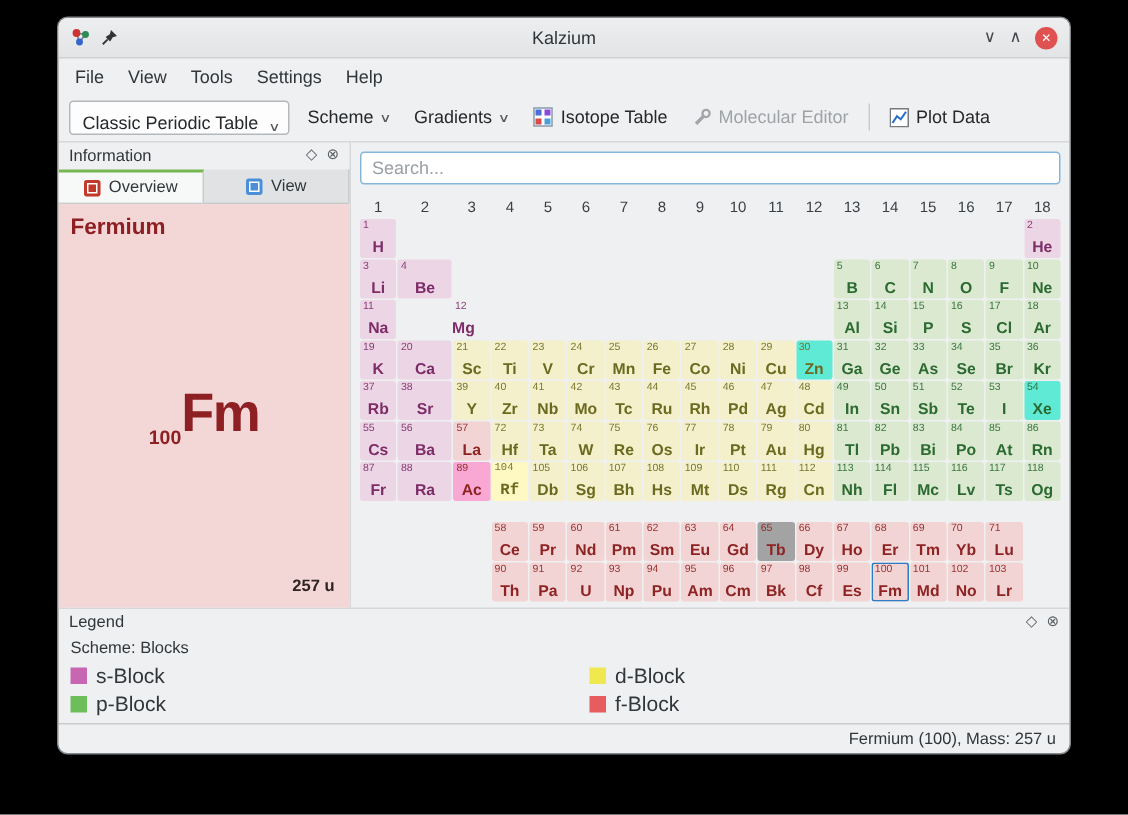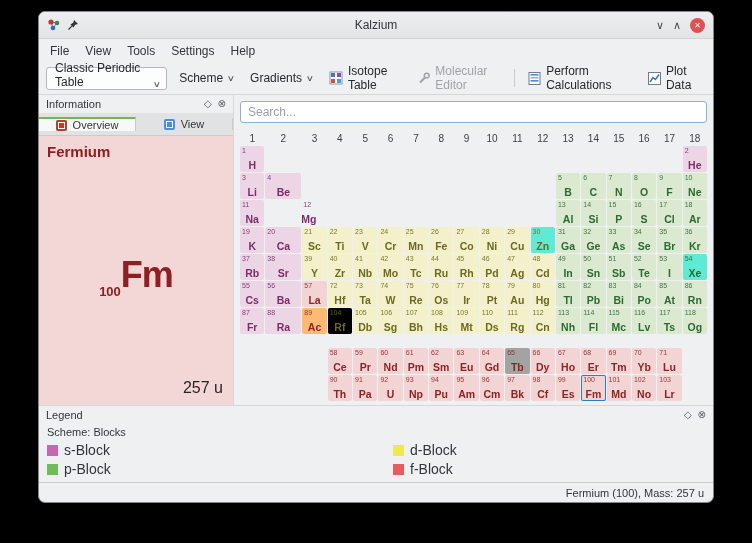--- a/index.html
+++ b/index.html
@@ -48,32 +48,32 @@
   .tool-btn{display:flex;align-items:center;gap:5px;font-size:12px;color:#26292c;padding:3px 4px;}
   .tool-btn.disabled{color:#9fa3a7;}
   .tb-sep{width:1px;height:18px;background:#c9cbcd;margin:0 1px;}
   .tb-icon{display:inline-flex;align-items:center;}
   
   .main{flex:1;display:flex;min-height:0;}
   .left-dock{width:194px;flex:0 0 auto;display:flex;flex-direction:column;border-right:1px solid #d5d7d9;}
   .dock-header{height:18px;display:flex;align-items:center;padding:0 7px;font-size:11px;color:#31363b;flex:0 0 auto;}
   .dock-header .grow{flex:1;}
   .dock-btn{font-size:10px;color:#5b6065;margin-left:6px;line-height:1;}
-  .tabbar{display:flex;height:22px;background:#e0e2e4;border-bottom:1px solid #c9cbcd;flex:0 0 auto;align-items:center;}
+  .tabbar{display:flex;height:22px;background:#e0e2e4;border-bottom:1px solid #c9cbcd;flex:0 0 auto;}
   .tab{flex:1;display:flex;align-items:center;justify-content:center;gap:6px;font-size:11px;color:#31363b;border-right:1px solid #c9cbcd;}
   .tab.active{background:#f7f8f8;border-top:2px solid #77b753;}
   .tab-icon{width:11px;height:11px;border-radius:2px;display:inline-block;}
   .tab-icon.red{background:#c0392b;box-shadow:inset 0 0 0 2px #c0392b,inset 0 0 0 3px #fff;}
   .tab-icon.blue{background:#4a90d9;box-shadow:inset 0 0 0 2px #4a90d9,inset 0 0 0 3px #fff;}
   .info-content{flex:1;background:#f3d7d7;position:relative;}
   .element-name{position:absolute;top:7px;left:8px;font-size:15px;font-weight:bold;color:#8e1f22;}
   .big-symbol{position:absolute;top:44%;left:0;right:0;text-align:center;color:#8e1f22;font-weight:bold;}
   .big-symbol .sub{font-size:13px;display:inline-block;transform:translateY(9px);font-weight:bold;}
   .big-symbol .sym{font-size:36px;letter-spacing:-1px;}
-  .element-mass{position:absolute;bottom:8px;right:10px;font-size:16px;font-weight:normal;color:#2e2222;margin-left:24px;}
+  .element-mass{position:absolute;bottom:8px;right:10px;font-size:11px;font-weight:bold;color:#2e2222;margin-left:24px;}
   
   .content{flex:1;display:flex;flex-direction:column;padding:6px 6px 0 6px;min-width:0;}
   .search-input{
     height:20px;border:1px solid #85b6da;border-radius:3px;background:#fff;
     font-size:12px;padding:0 7px;color:#333;outline:none;margin-bottom:7px;
     font-family:"Liberation Sans","DejaVu Sans",sans-serif;
   }
   .search-input::placeholder{color:#9aa0a5;}
   .ptable{
     display:grid;grid-template-columns:repeat(18,1fr);
@@ -166,31 +166,20 @@
     <div class="tool-btn disabled">
       <span class="tb-icon">
         <svg width="13" height="13" viewBox="0 0 13 13">
           <line x1="3" y1="10.5" x2="8.5" y2="5" stroke="#a2a6aa" stroke-width="2.2"></line>
           <circle cx="9.7" cy="3.6" r="2.4" fill="none" stroke="#a2a6aa" stroke-width="1.5"></circle>
         </svg>
       </span>
       <span>Molecular Editor</span>
     </div>
     <div class="tb-sep"></div>
-    <div class="tool-btn">
-      <span class="tb-icon">
-        <svg width="13" height="13" viewBox="0 0 13 13">
-          <rect x="1" y="0.5" width="11" height="12" fill="#fff" stroke="#777b7f" stroke-width="1"></rect>
-          <rect x="2.5" y="2" width="8" height="1.6" fill="#4a90d9"></rect>
-          <rect x="2.5" y="5" width="8" height="1.6" fill="#9fb6c9"></rect>
-          <rect x="2.5" y="8" width="8" height="1.6" fill="#4a90d9"></rect>
-        </svg>
-      </span>
-      <span>Perform Calculations</span>
-    </div>
     <div class="tool-btn">
       <span class="tb-icon">
         <svg width="13" height="13" viewBox="0 0 13 13">
           <rect x="0.5" y="0.5" width="12" height="12" fill="#fff" stroke="#777b7f" stroke-width="1"></rect>
           <polyline points="2,10 5,5.5 7.5,7.5 11,2.5" fill="none" stroke="#2a6fc9" stroke-width="1.4"></polyline>
         </svg>
       </span>
       <span>Plot Data</span>
     </div>
   </div>
@@ -533,25 +522,25 @@
             <span class="sym">Rn</span>
           </div>
           <div class="cell" style="background: rgb(236, 213, 229); color: rgb(125, 44, 104); grid-area: 8 / 1;">
             <span class="z">87</span>
             <span class="sym">Fr</span>
           </div>
           <div class="cell" style="background: rgb(236, 213, 229); color: rgb(125, 44, 104); grid-area: 8 / 2;">
             <span class="z">88</span>
             <span class="sym">Ra</span>
           </div>
-          <div class="cell" style="background: #fdba74; color: rgb(142, 35, 35); grid-area: 8 / 3;">
+          <div class="cell" style="background: #f9a8d4; color: rgb(142, 35, 35); grid-area: 8 / 3;">
             <span class="z">89</span>
             <span class="sym">Ac</span>
           </div>
-          <div class="cell" style="background: #000000; color: rgb(108, 106, 32); grid-area: 8 / 4;">
+          <div class="cell" style="background: #fef9c3; color: rgb(108, 106, 32); grid-area: 8 / 4; font-family: Liberation Mono, monospace;">
             <span class="z">104</span>
             <span class="sym">Rf</span>
           </div>
           <div class="cell" style="background: rgb(244, 240, 203); color: rgb(108, 106, 32); grid-area: 8 / 5;">
             <span class="z">105</span>
             <span class="sym">Db</span>
           </div>
           <div class="cell" style="background: rgb(244, 240, 203); color: rgb(108, 106, 32); grid-area: 8 / 6;">
             <span class="z">106</span>
             <span class="sym">Sg</span>

